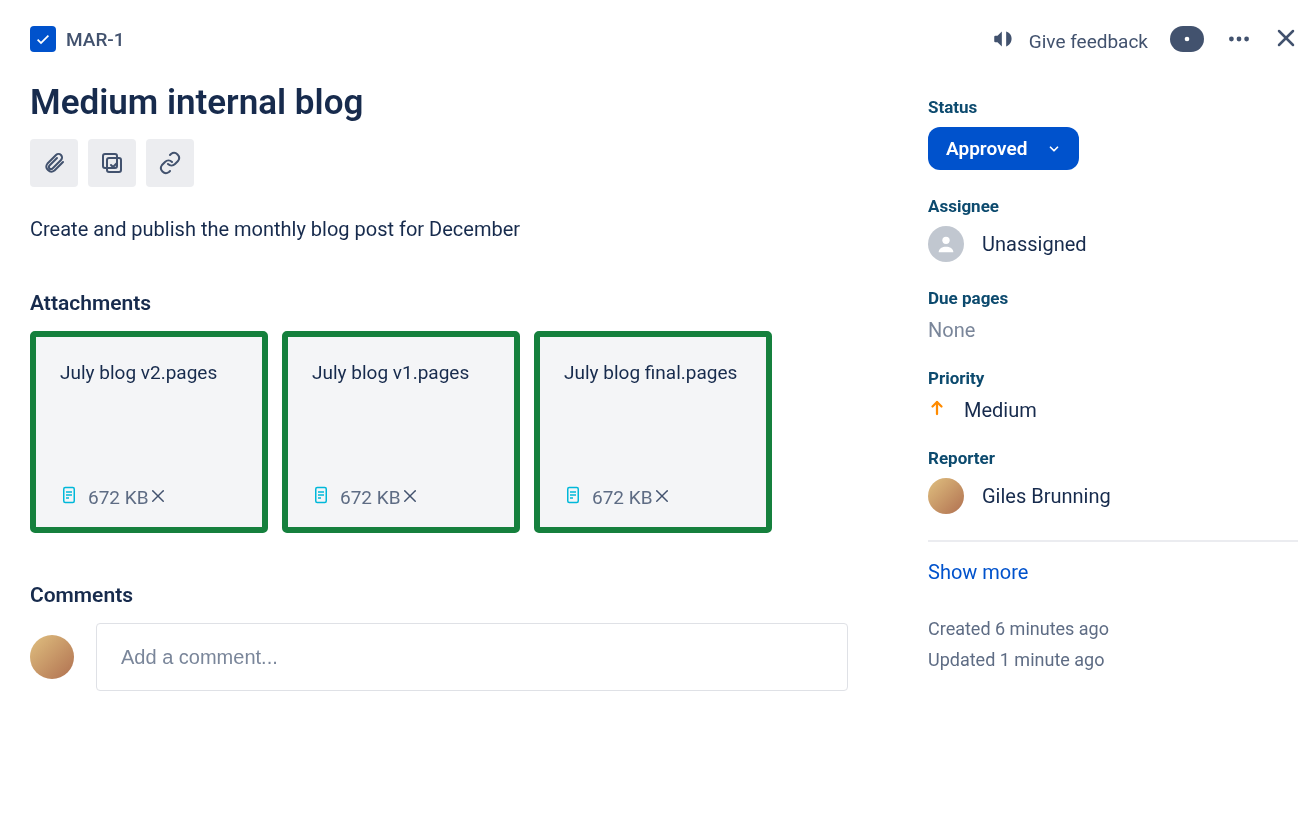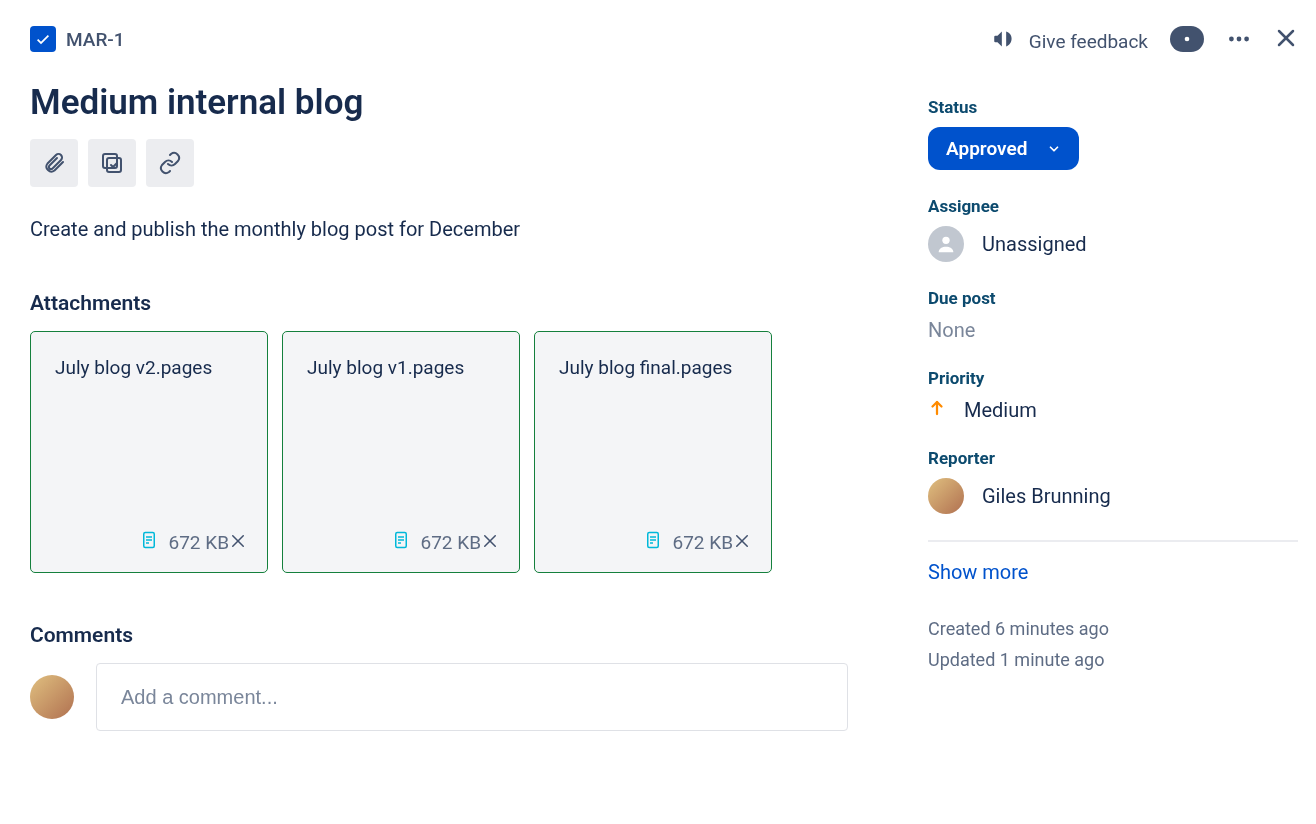--- a/index.html
+++ b/index.html
@@ -27,23 +27,23 @@
   .tool-btn { width:48px; height:48px; background:#ECEDF0; border-radius:4px; display:flex; align-items:center; justify-content:center; cursor:pointer; color:#42526E; }
   .tool-btn svg { width:24px; height:24px; }
 
   .description { font-size:20px; color:#172B4D; margin-bottom:50px; }
 
   
   .section-heading { font-size:21px; font-weight:600; color:#172B4D; margin-bottom:16px; }
 
   
   .attachments-row { display:flex; gap:14px; margin-bottom:50px; }
-  .attachment-card { width:238px; height:242px; border:1px solid #15803d; background:#F4F5F7; border-radius:5px; padding:24px 20px 16px 24px; display:flex; flex-direction:column; justify-content:space-between; cursor:pointer; }
+  .attachment-card { width:238px; height:202px; border:6px solid #15803d; background:#F4F5F7; border-radius:5px; padding:24px 20px 16px 24px; display:flex; flex-direction:column; justify-content:space-between; cursor:pointer; }
   .attachment-name { font-size:19px; color:#172B4D; }
-  .attachment-footer { display:flex; align-items:center; justify-content:flex-end; }
+  .attachment-footer { display:flex; align-items:center; justify-content:flex-start; }
   .attachment-meta { display:flex; align-items:center; gap:10px; font-size:19px; color:#5E6C84; }
   .file-icon { color:#00B8D9; }
   .attachment-remove { color:#42526E; cursor:pointer; }
 
   
   .comment-row { display:flex; gap:22px; align-items:center; }
   .avatar { width:44px; height:44px; border-radius:50%; background:#DFE1E6; background:linear-gradient(135deg,#e0c080,#b07050); flex:0 0 44px; }
   .avatar.unassigned { background:#C1C7D0; display:flex; align-items:center; justify-content:center; }
   .avatar.small { width:36px; height:36px; flex:0 0 36px; }
   .comment-input { flex:1; height:68px; border:1px solid #DFE1E6; border-radius:4px; padding:0 24px; font-size:20px; color:#5E6C84; outline:none; }
@@ -235,21 +235,21 @@
           <svg width="22" height="22" viewBox="0 0 24 24" fill="#fff">
               <circle cx="12" cy="8" r="4"></circle>
               <path d="M4 21c0-4 4-6 8-6s8 2 8 6"></path>
             </svg>
         </div>
         <span>Unassigned</span>
       </div>
     </div>
 
     <div class="field-block">
-      <div class="field-label">Due post</div>
+      <div class="field-label">Due pages</div>
       <div class="none-value">None</div>
     </div>
 
     <div class="field-block">
       <div class="field-label">Priority</div>
       <div class="field-value-row">
         <span class="prio-arrow">
           <svg width="18" height="18" viewBox="0 0 24 24" fill="none" stroke="#FF8B00" stroke-width="3" stroke-linecap="round" stroke-linejoin="round">
               <line x1="12" y1="20" x2="12" y2="4"></line>
               <polyline points="6 10 12 4 18 10"></polyline>

